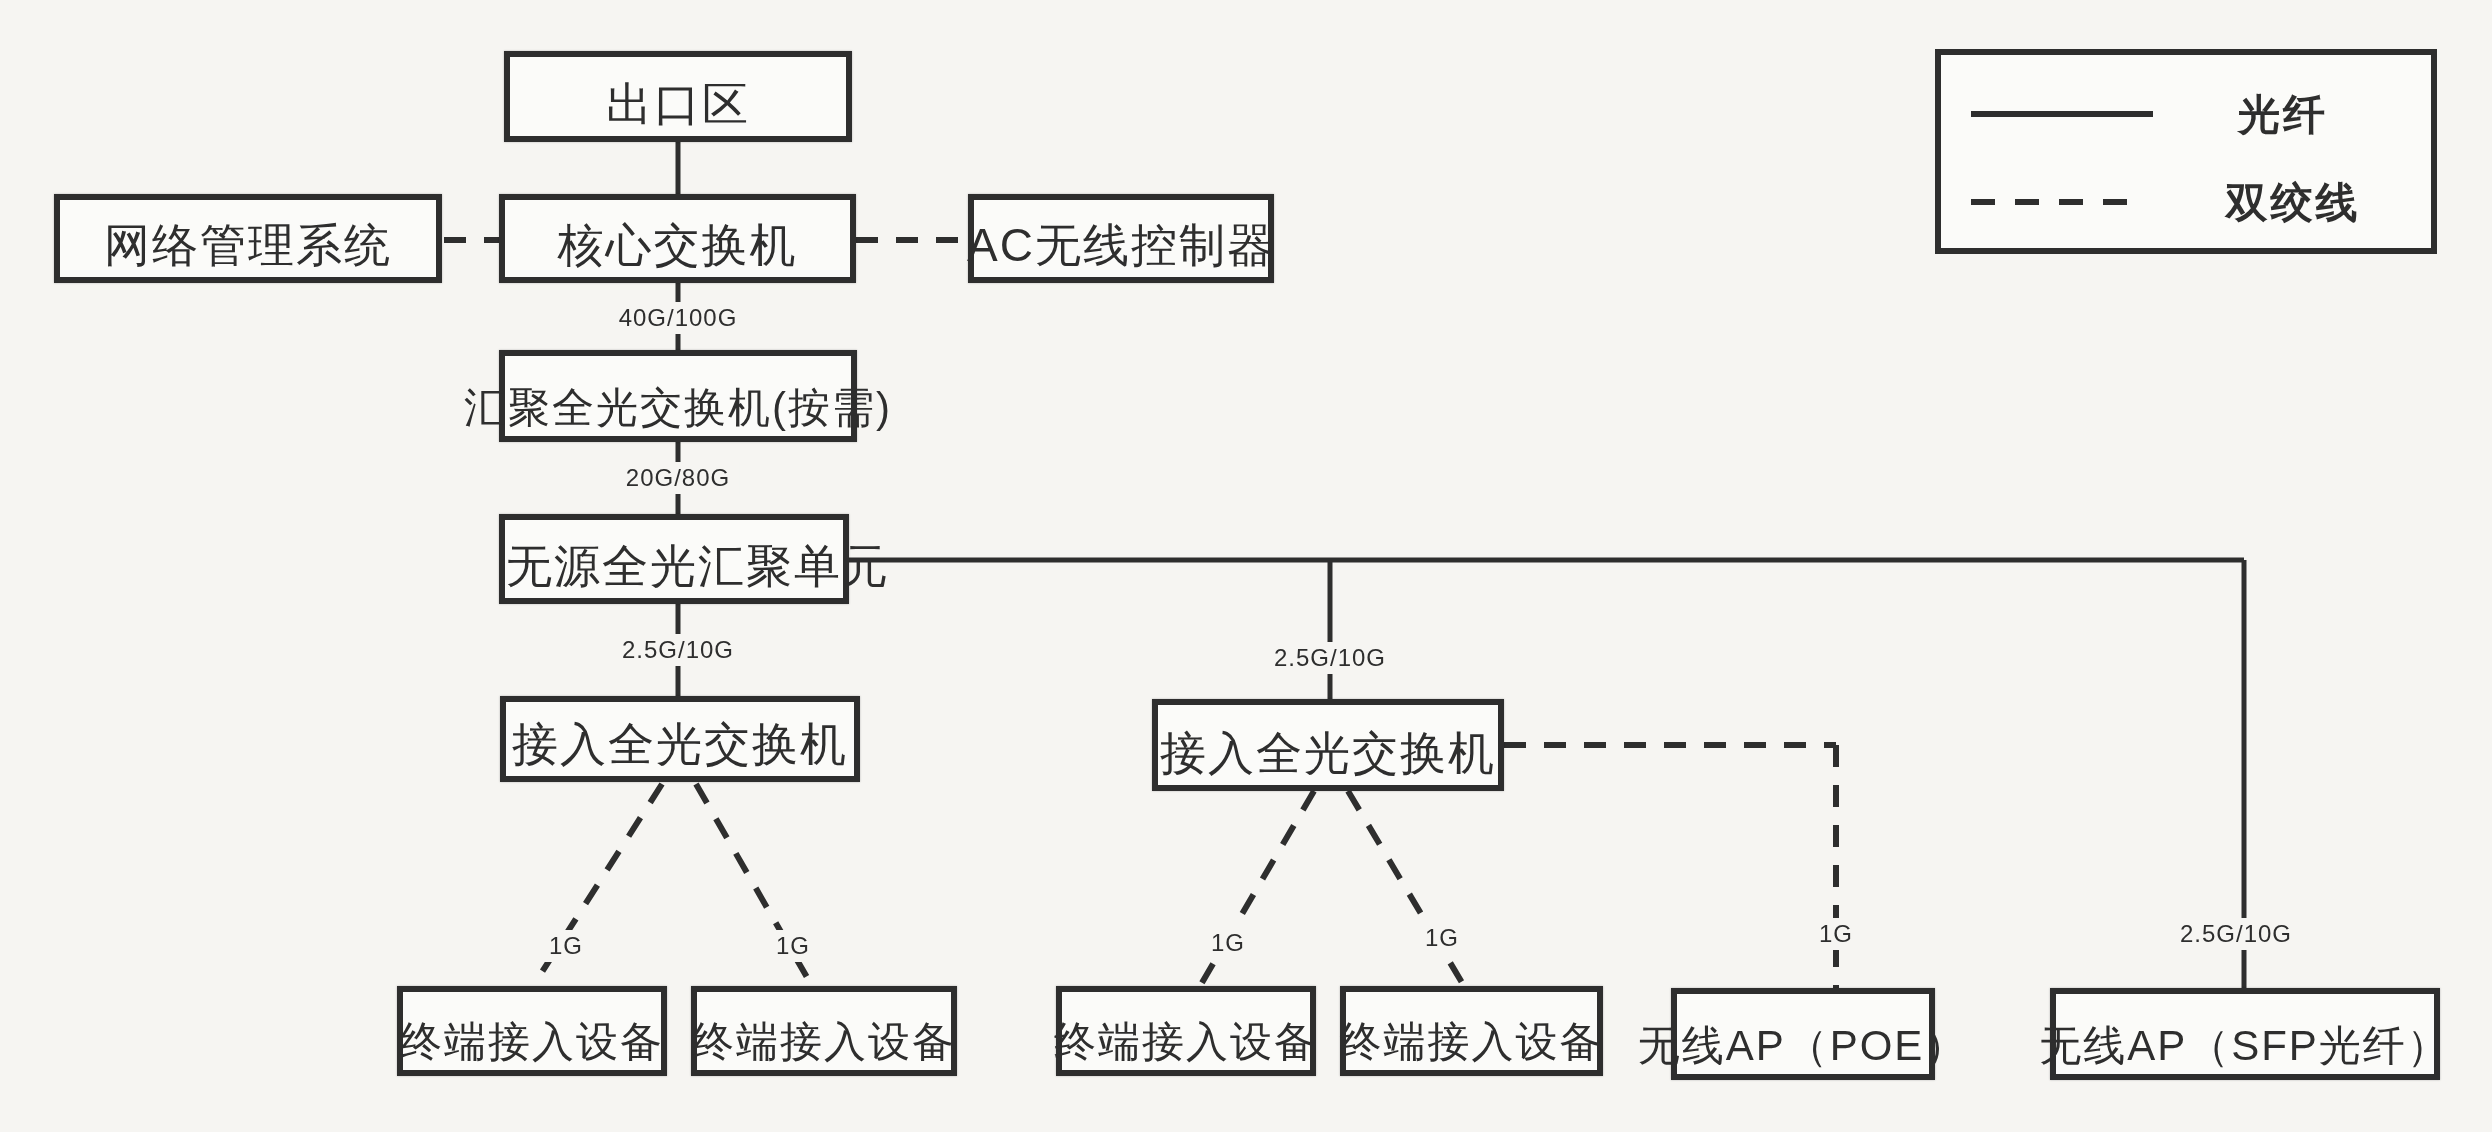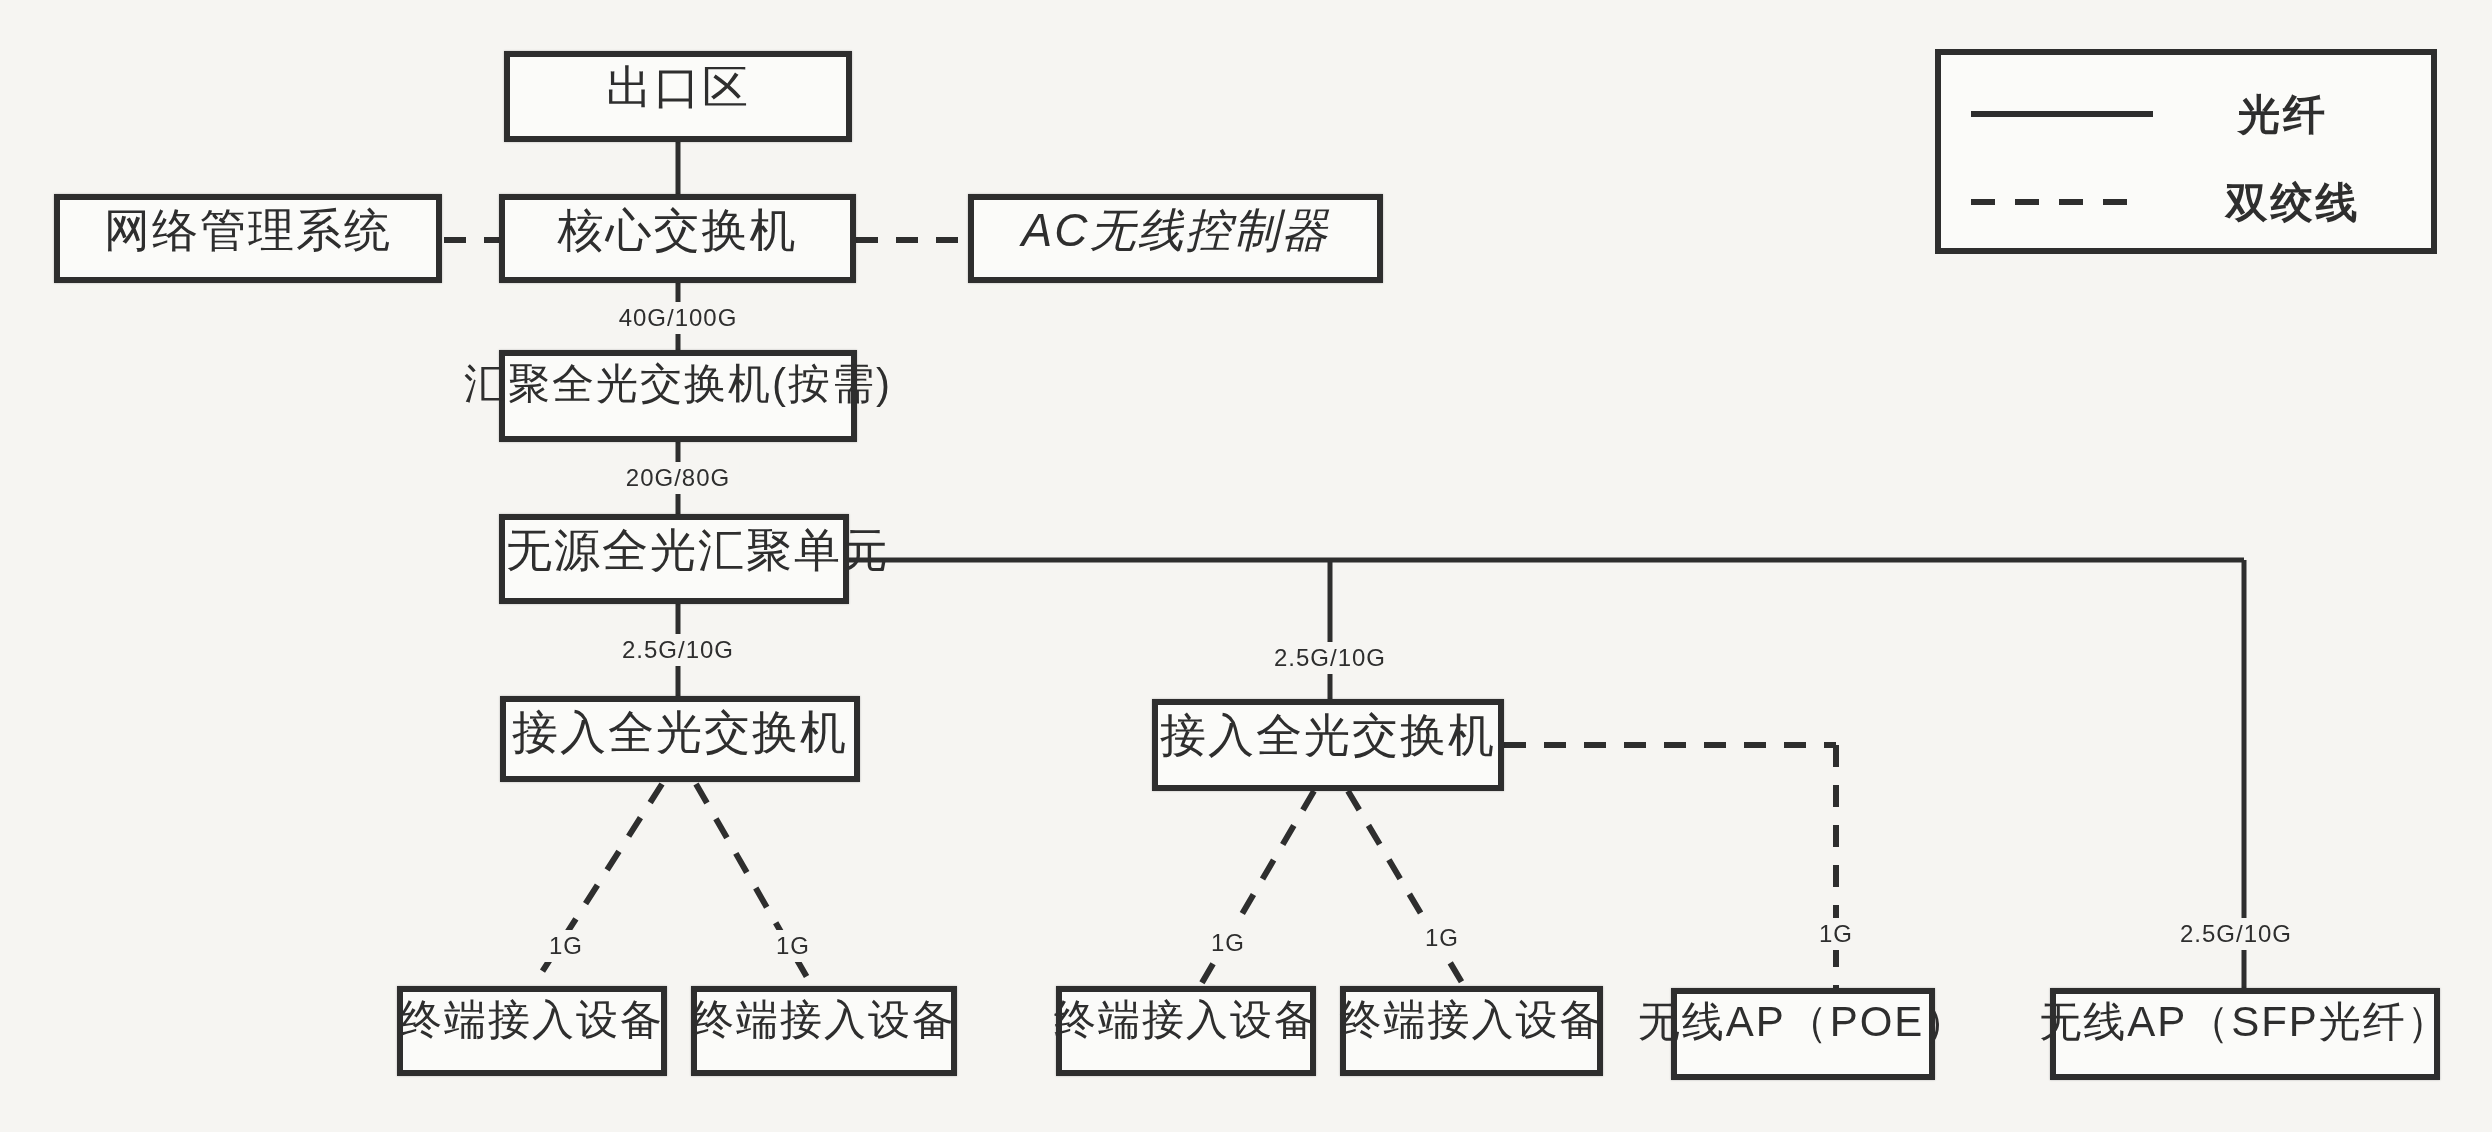--- a/index.html
+++ b/index.html
@@ -18,21 +18,21 @@
   }
   .wires{position:absolute;left:0;top:0;width:2492px;height:1132px;}
   .wires line{stroke:var(--ink);}
   .wires .solid{stroke-width:5;}
   .wires .dashed{stroke-width:6;stroke-dasharray:22 18;}
   .node{
     position:absolute;
     background:var(--boxfill);
     border:6px solid var(--ink);
     box-sizing:border-box;
-    display:flex;align-items:flex-start;justify-content:center;
+    display:flex;align-items:flex-end;justify-content:center;
     font-size:46px;
     letter-spacing:2px;
     white-space:nowrap;
     box-shadow:0 0 2px rgba(0,0,0,.25);
   }
   .edge-label{
     position:absolute;
     transform:translate(-50%,-50%);
     background:var(--paper);
     padding:2px 10px;
@@ -89,21 +89,21 @@
 
   <div class="node" style="left:504px;top:51px;width:348px;height:91px;">
       <span>出口区</span>
     </div>
   <div class="node" style="left:54px;top:194px;width:388px;height:89px;">
       <span>网络管理系统</span>
     </div>
   <div class="node" style="left:499px;top:194px;width:357px;height:89px;">
       <span>核心交换机</span>
     </div>
-  <div class="node" style="left:968px;top:194px;width:415px;height:89px;font-style:italic;">
+  <div class="node" style="left:968px;top:194px;width:306px;height:89px;">
       <span>AC无线控制器</span>
     </div>
   <div class="node" style="left:499px;top:350px;width:358px;height:92px;font-size:42px;">
       <span>汇聚全光交换机(按需)</span>
     </div>
   <div class="node" style="left:499px;top:514px;width:350px;height:90px;padding-left:48px;">
       <span>无源全光汇聚单元</span>
     </div>
   <div class="node" style="left:500px;top:696px;width:360px;height:86px;">
       <span>接入全光交换机</span>

